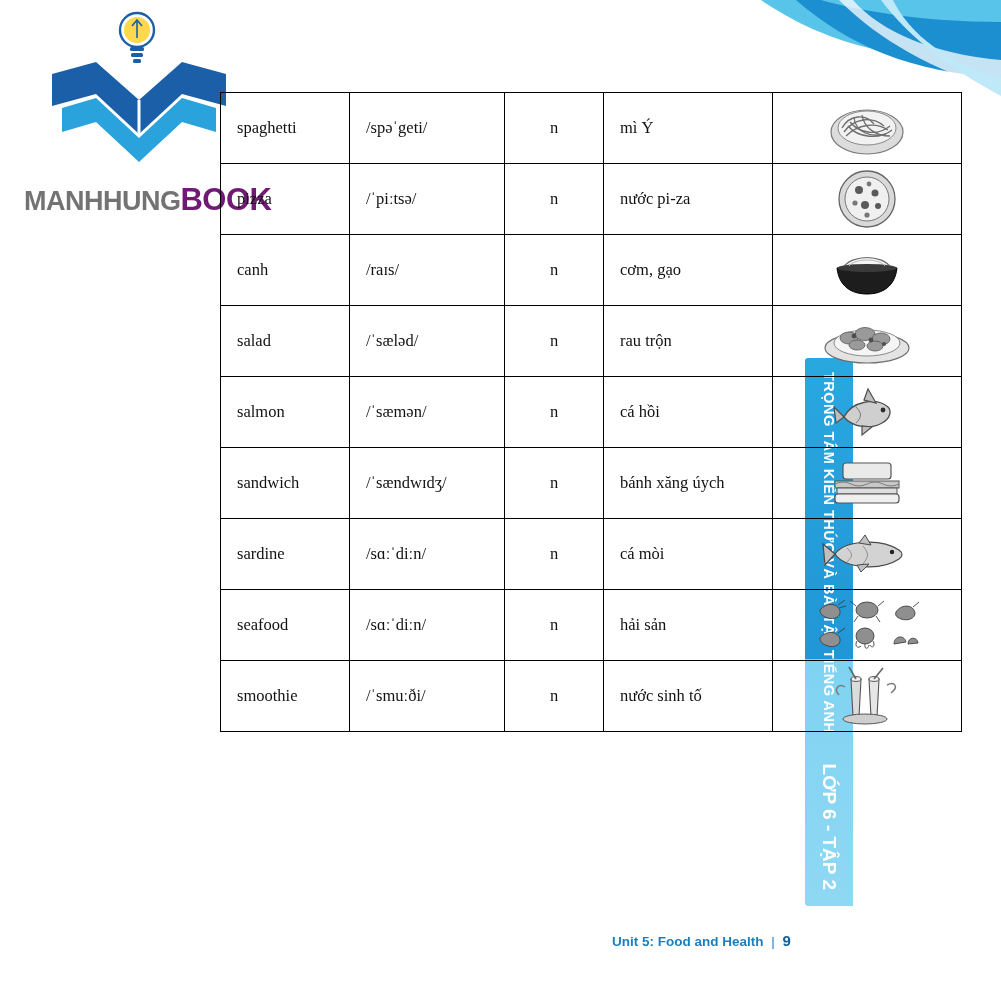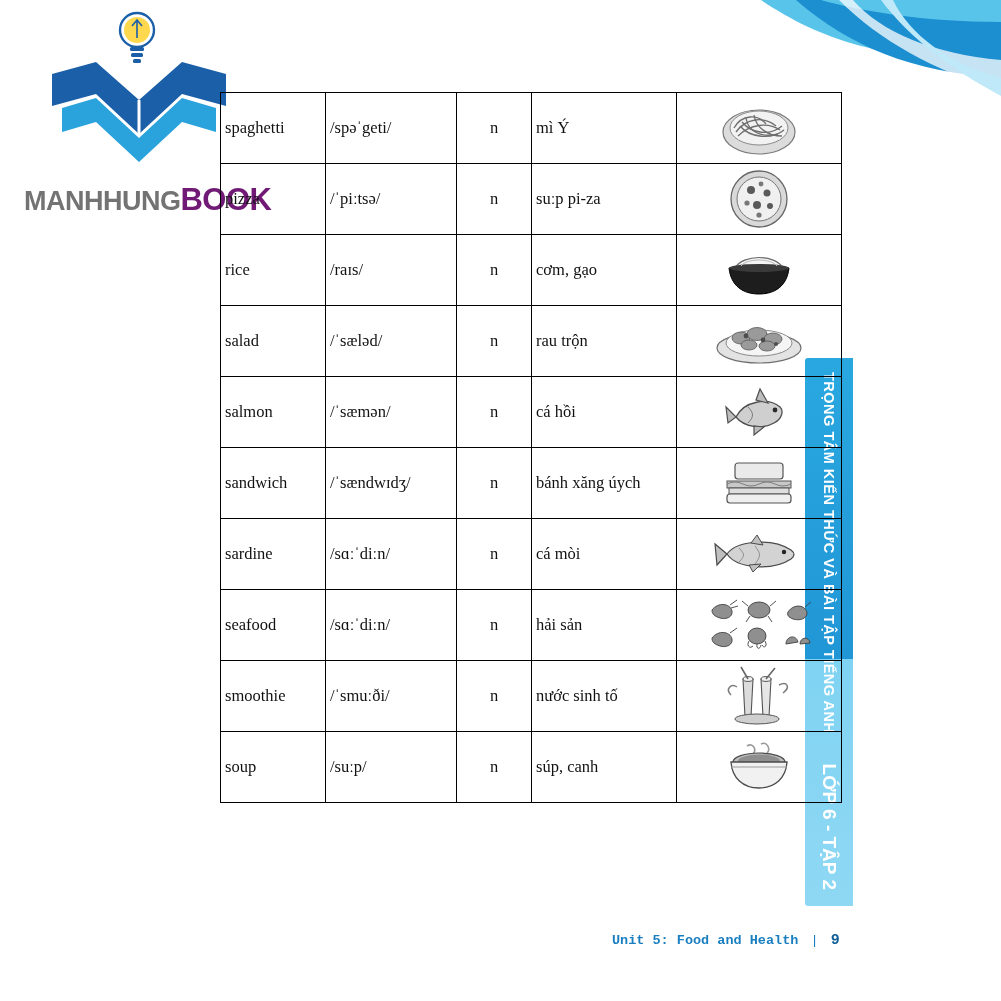--- a/index.html
+++ b/index.html
@@ -119,21 +119,21 @@
     top: 92px;
     border-collapse: collapse;
     table-layout: fixed;
   }
   .vocab-table td {
     border: 1.6px solid #000000;
     height: 70px;
     vertical-align: middle;
     font-size: 16.5px;
     color: #111;
-    padding: 0 4px;
+    padding: 0 16px;
   }
   .col-word   { width: 96px; }
   .col-ipa    { width: 122px; }
   .col-pos    { width: 66px; text-align: center; }
   .col-mean   { width: 136px; }
   .col-img    { width: 156px; text-align: center; padding: 0; }
 
   .cell-img {
     width: 100%;
     height: 68px;
@@ -141,21 +141,21 @@
     align-items: center;
     justify-content: center;
   }
   .cell-img svg { display: block; }
 
   
   .footer {
     position: absolute;
     left: 612px;
     top: 932px;
-    font-family: Liberation Mono, monospace;
+    font-family: Liberation Sans, sans-serif;
     font-size: 13.5px;
     color: #1a7fc1;
     font-weight: bold;
     white-space: nowrap;
   }
   .footer .sep { color: #1a7fc1; margin: 0 4px; font-weight: normal; }
   .footer .pagenum { color: #0f5f96; font-size: 15px; }
 </style>
 </head>
 <body>
@@ -213,39 +213,39 @@
               <path d="M38 17 C40 30, 52 38, 66 38"></path>
             </g>
           </svg>
         </div>
       </td>
     </tr>
     <tr>
       <td class="col-word">pizza</td>
       <td class="col-ipa">/ˈpiːtsə/</td>
       <td class="col-pos">n</td>
-      <td class="col-mean">suːp pi-za</td>
+      <td class="col-mean">nước pi-za</td>
       <td class="col-img">
         <div class="cell-img">
           <svg width="64" height="62" viewBox="0 0 64 62">
             <circle cx="32" cy="31" r="28" fill="#d9d9d9" stroke="#666" stroke-width="1.3"></circle>
             <circle cx="32" cy="31" r="22" fill="#f0f0f0" stroke="#777" stroke-width="1"></circle>
             <circle cx="24" cy="22" r="4" fill="#5a5a5a"></circle>
             <circle cx="40" cy="25" r="3.5" fill="#5a5a5a"></circle>
             <circle cx="30" cy="37" r="4" fill="#5a5a5a"></circle>
             <circle cx="43" cy="38" r="3" fill="#5a5a5a"></circle>
             <circle cx="20" cy="35" r="2.6" fill="#777"></circle>
             <circle cx="34" cy="16" r="2.4" fill="#777"></circle>
             <circle cx="32" cy="47" r="2.6" fill="#777"></circle>
           </svg>
         </div>
       </td>
     </tr>
     <tr>
-      <td class="col-word">rice</td>
+      <td class="col-word">canh</td>
       <td class="col-ipa">/raɪs/</td>
       <td class="col-pos">n</td>
       <td class="col-mean">cơm, gạo</td>
       <td class="col-img">
         <div class="cell-img">
           <svg width="76" height="56" viewBox="0 0 76 56">
             <path d="M14 26 C22 12, 54 12, 62 26 Z" fill="#f4f4f4" stroke="#6a6a6a" stroke-width="1.2"></path>
             <path d="M8 26 L68 26 C66 44, 54 52, 38 52 C22 52, 10 44, 8 26 Z" fill="#1d1d1d" stroke="#000" stroke-width="1"></path>
             <ellipse cx="38" cy="26" rx="30" ry="4" fill="#3a3a3a"></ellipse>
             <path d="M20 24 C26 16, 50 16, 56 24" fill="none" stroke="#b9b9b9" stroke-width="1"></path>
@@ -375,38 +375,20 @@
             <ellipse cx="31" cy="14" rx="5" ry="2.4" fill="#f2f2f2" stroke="#555" stroke-width="1"></ellipse>
             <ellipse cx="49" cy="14" rx="5" ry="2.4" fill="#f2f2f2" stroke="#555" stroke-width="1"></ellipse>
             <path d="M31 14 L24 2 M49 14 L58 3" stroke="#666" stroke-width="1.6" fill="none"></path>
             <path d="M14 30 C8 24, 14 18, 20 22" fill="none" stroke="#7a7a7a" stroke-width="1.5"></path>
             <path d="M66 28 C74 22, 70 16, 62 20" fill="none" stroke="#7a7a7a" stroke-width="1.5"></path>
             <ellipse cx="40" cy="54" rx="22" ry="5" fill="#cfcfcf" stroke="#555" stroke-width="1"></ellipse>
           </svg>
         </div>
       </td>
     </tr>
-    <tr>
-      <td class="col-word">soup</td>
-      <td class="col-ipa">/suːp/</td>
-      <td class="col-pos">n</td>
-      <td class="col-mean">súp, canh</td>
-      <td class="col-img">
-        <div class="cell-img">
-          <svg width="80" height="54" viewBox="0 0 80 54">
-            <path d="M28 6 C34 2, 38 10, 34 14" fill="none" stroke="#9a9a9a" stroke-width="1.6"></path>
-            <path d="M42 4 C48 1, 52 9, 48 13" fill="none" stroke="#9a9a9a" stroke-width="1.6"></path>
-            <ellipse cx="40" cy="22" rx="26" ry="9" fill="#bdbdbd" stroke="#4a4a4a" stroke-width="1.2"></ellipse>
-            <ellipse cx="40" cy="21" rx="21" ry="6.5" fill="#8e8e8e"></ellipse>
-            <path d="M12 22 C13 38, 24 48, 40 48 C56 48, 67 38, 68 22 Z" fill="#f1f1f1" stroke="#4a4a4a" stroke-width="1.3"></path>
-            <path d="M12 27 L68 27" stroke="#9b9b9b" stroke-width="1.2"></path>
-          </svg>
-        </div>
-      </td>
-    </tr>
   </tbody>
 </table>
 
 <div class="footer">
   <span>Unit 5: Food and Health</span>
   <span class="sep">|</span>
   <span class="pagenum">9</span>
 </div>
 
 </body></html>

